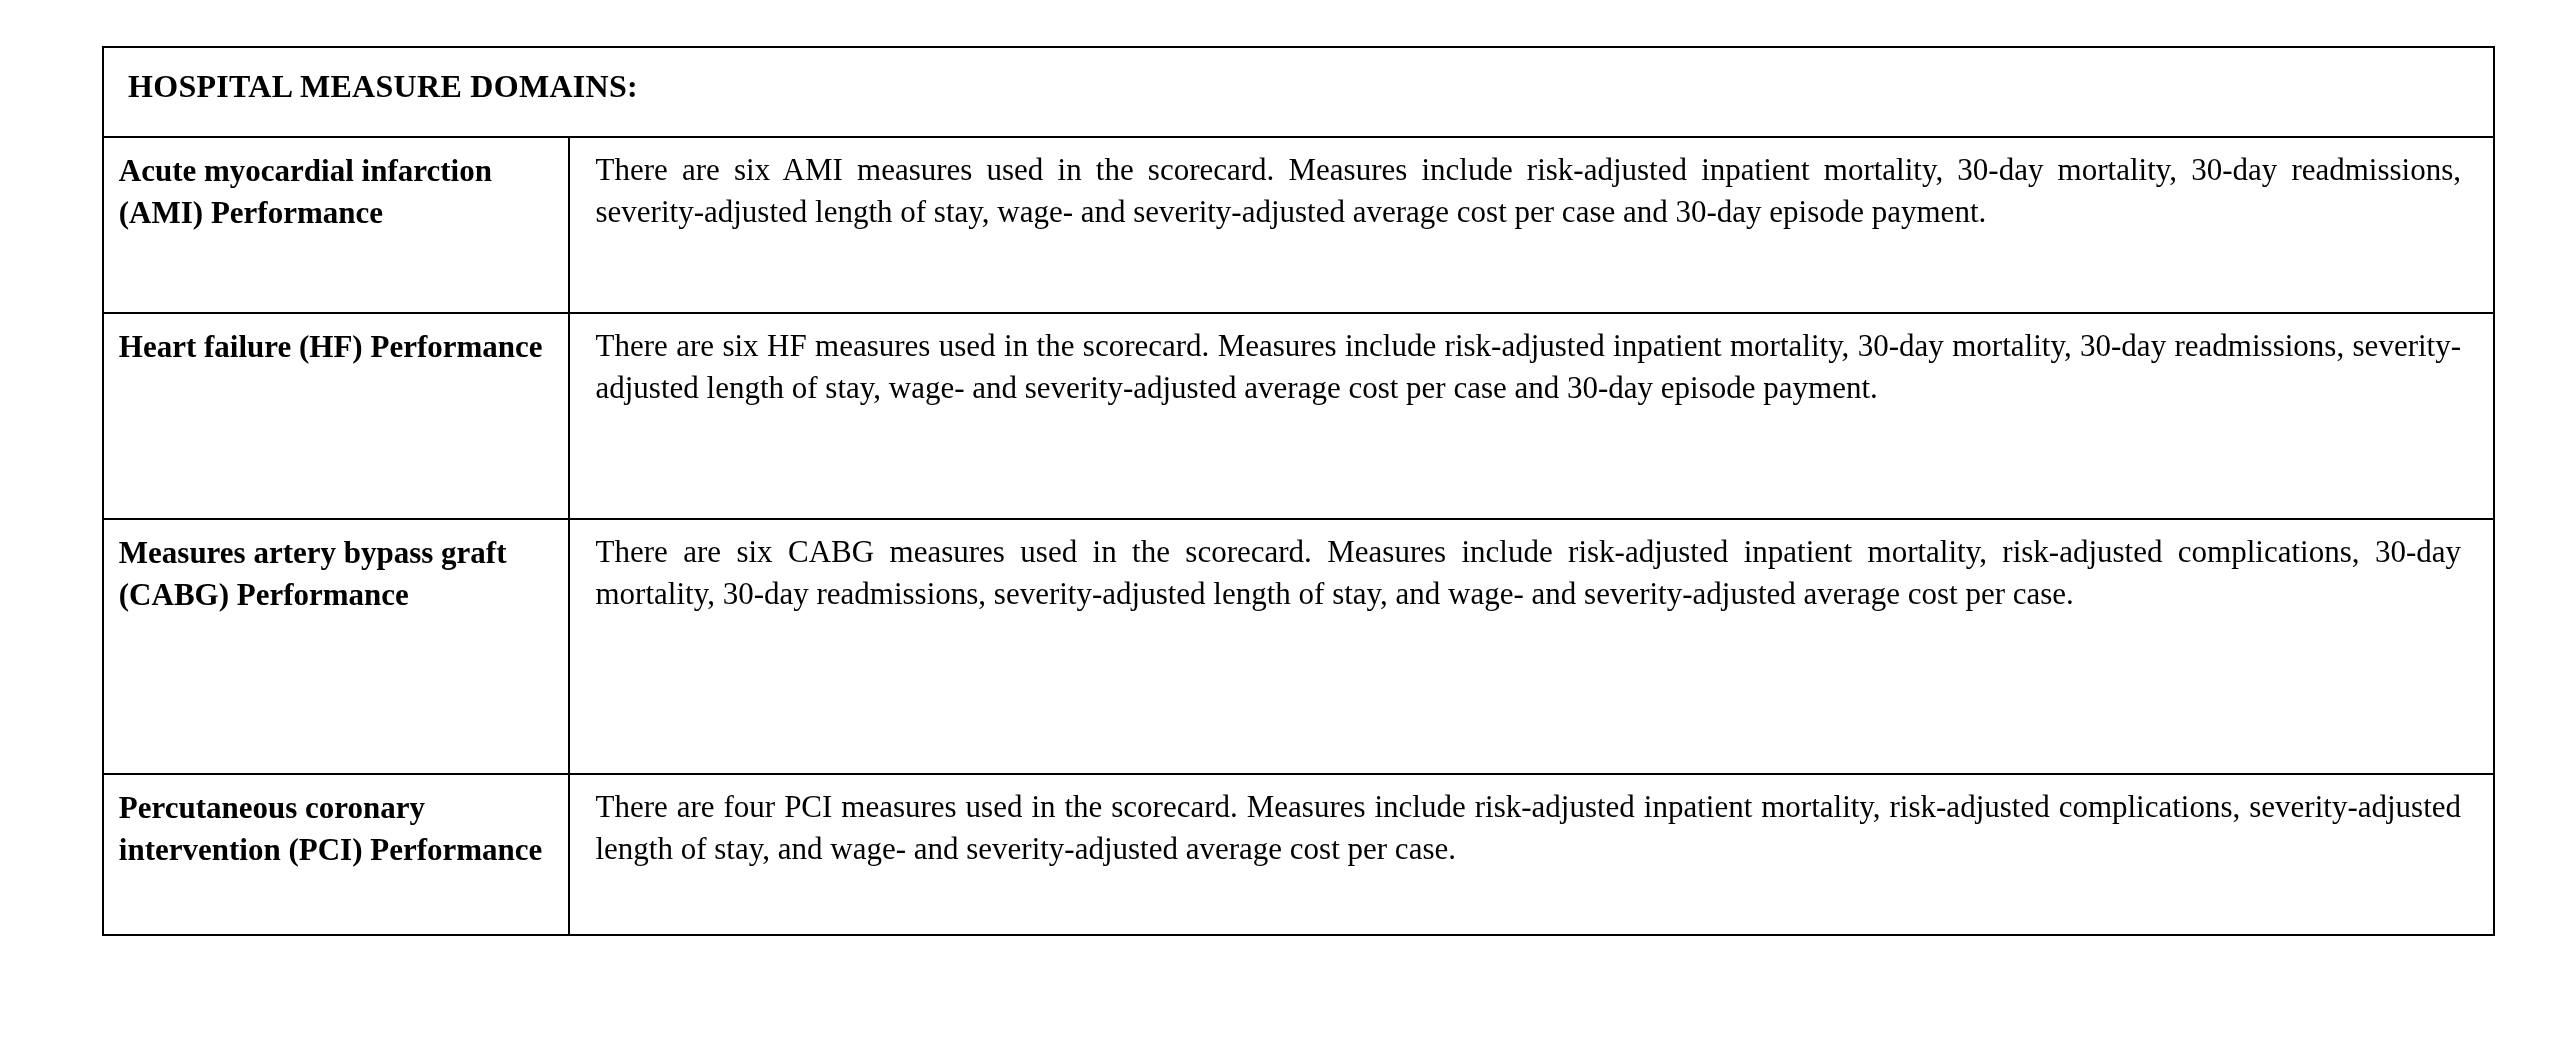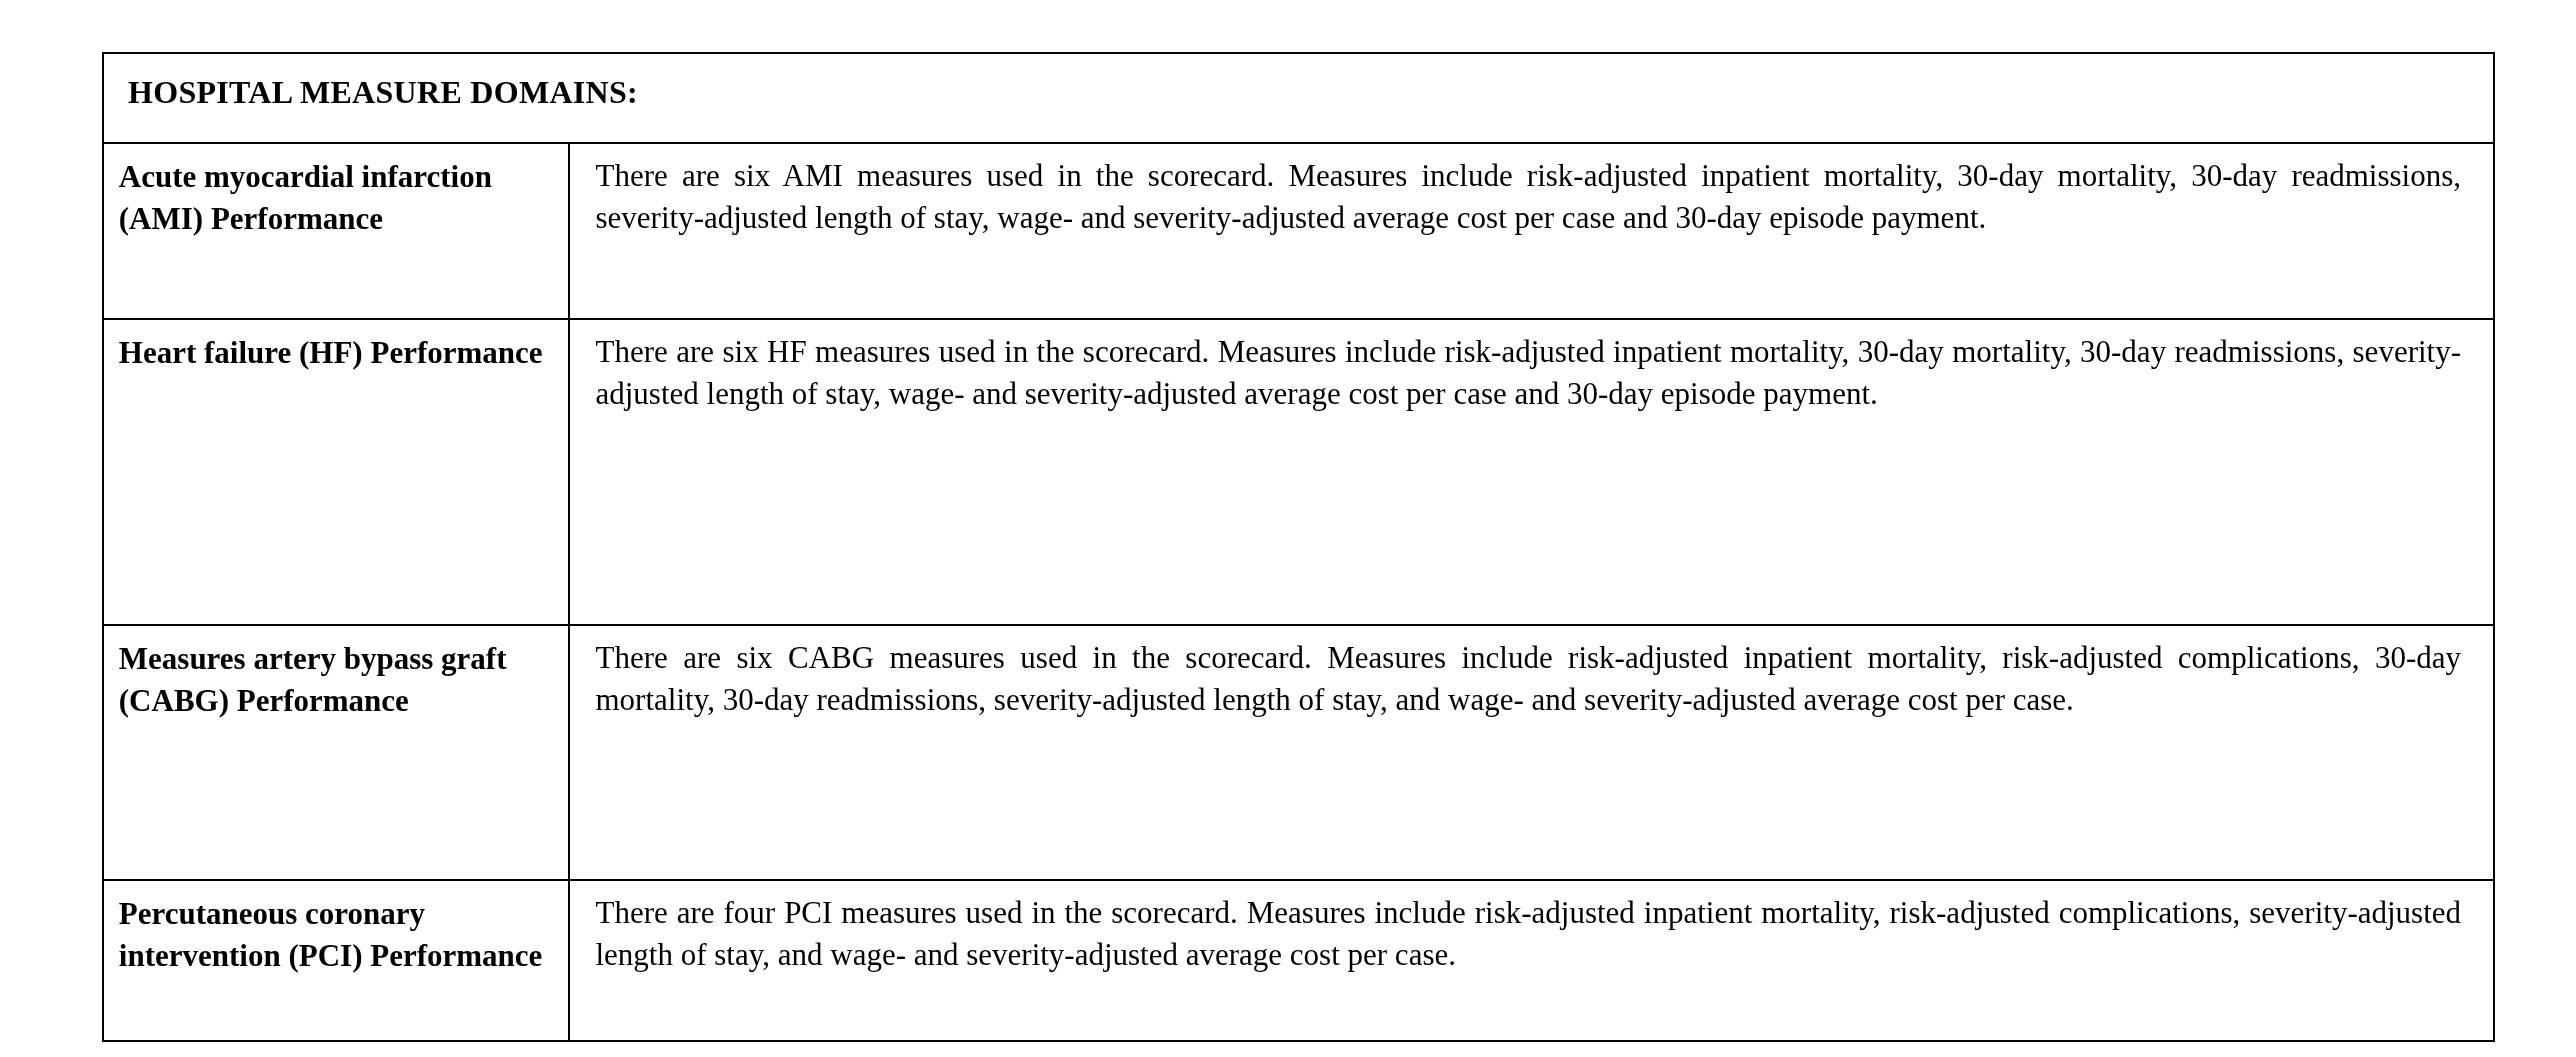--- a/index.html
+++ b/index.html
@@ -11,38 +11,38 @@
   body {
     width: 2576px;
     height: 1058px;
     position: relative;
     font-family: "Liberation Serif", "DejaVu Serif", serif;
     color: #000000;
   }
   .doc-table {
     position: absolute;
     left: 102px;
-    top: 52px;
+    top: 46px;
     width: 2392px;
     border-collapse: collapse;
     table-layout: fixed;
     background: #ffffff;
     border: 2.7px solid #000000;
   }
   .doc-table td, .doc-table th {
     border: 2px solid #000000;
     vertical-align: top;
     padding: 0;
   }
   col.term-col  { width: 466px; }
   col.desc-col  { width: 1925px; }
 
   tr.r-header { height: 90px; }
   tr.r-ami    { height: 176px; }
-  tr.r-hf     { height: 306px; }
+  tr.r-hf     { height: 206px; }
   tr.r-cabg   { height: 255px; }
   tr.r-pci    { height: 161px; padding-left: 40px; }
 
   th.title-cell {
     text-align: left;
     font-size: 32px;
     font-weight: bold;
     padding: 20px 20px 13.4px 24px;
     letter-spacing: 0.3px;
   }

